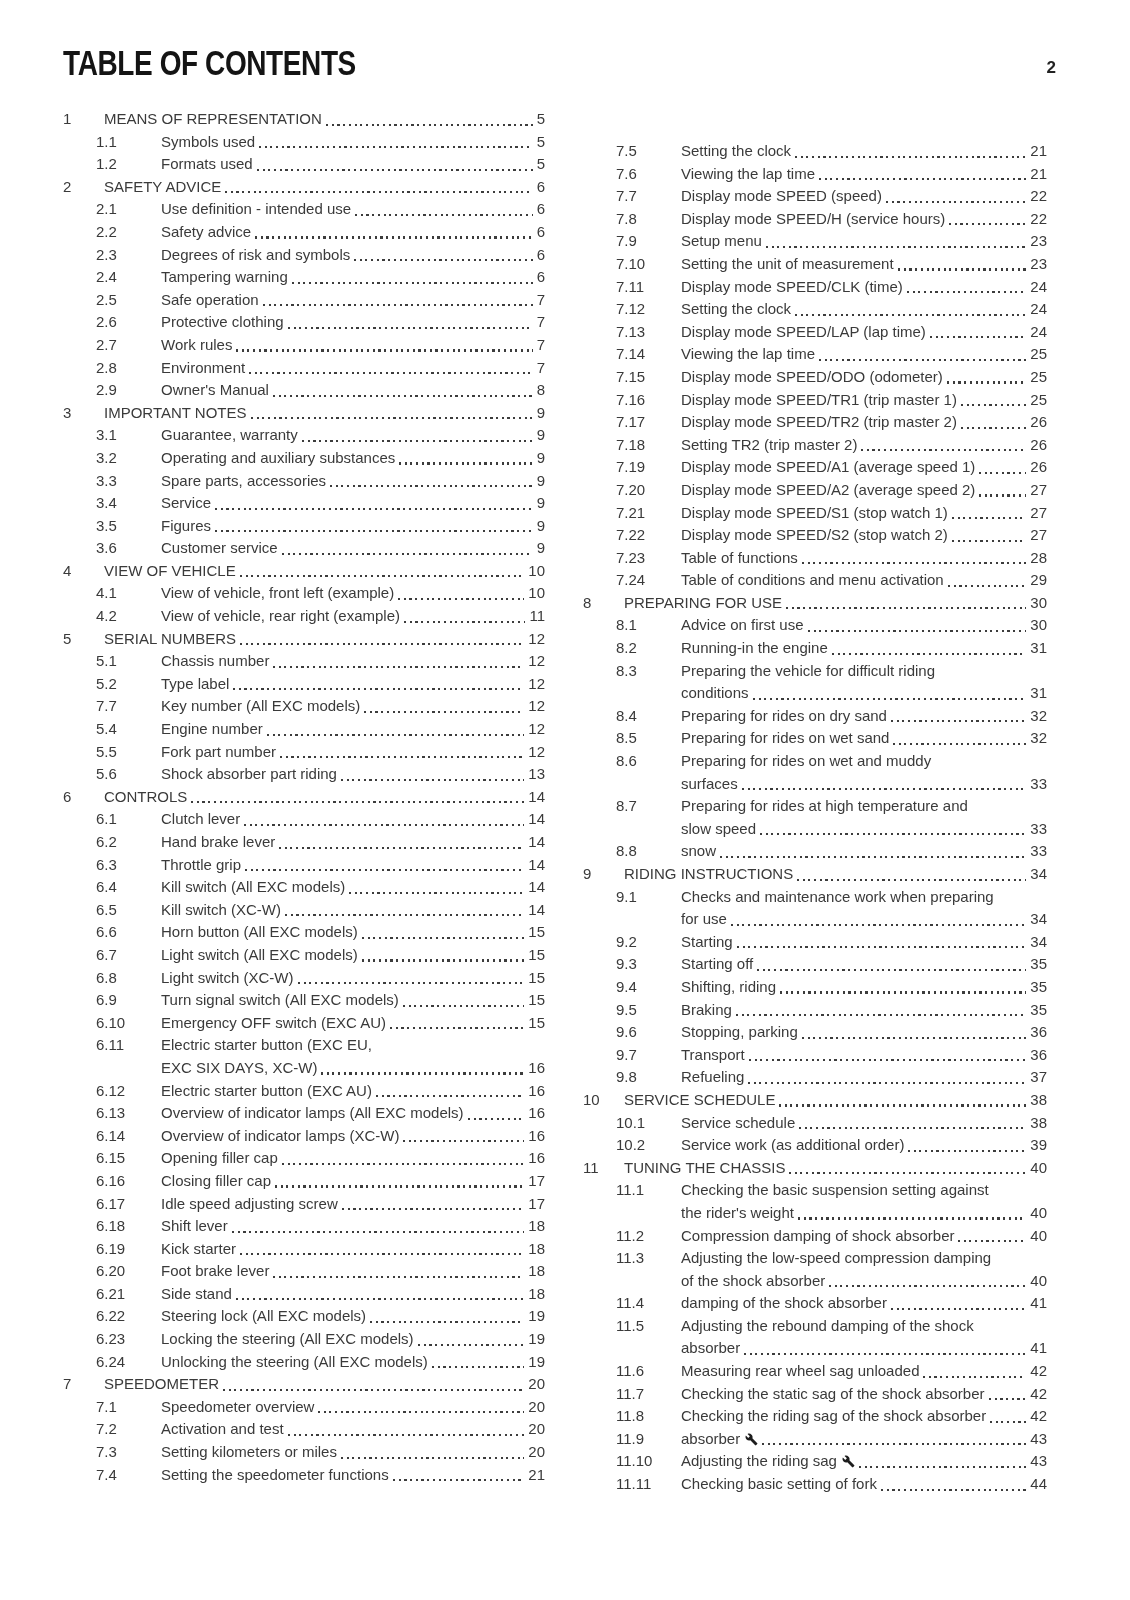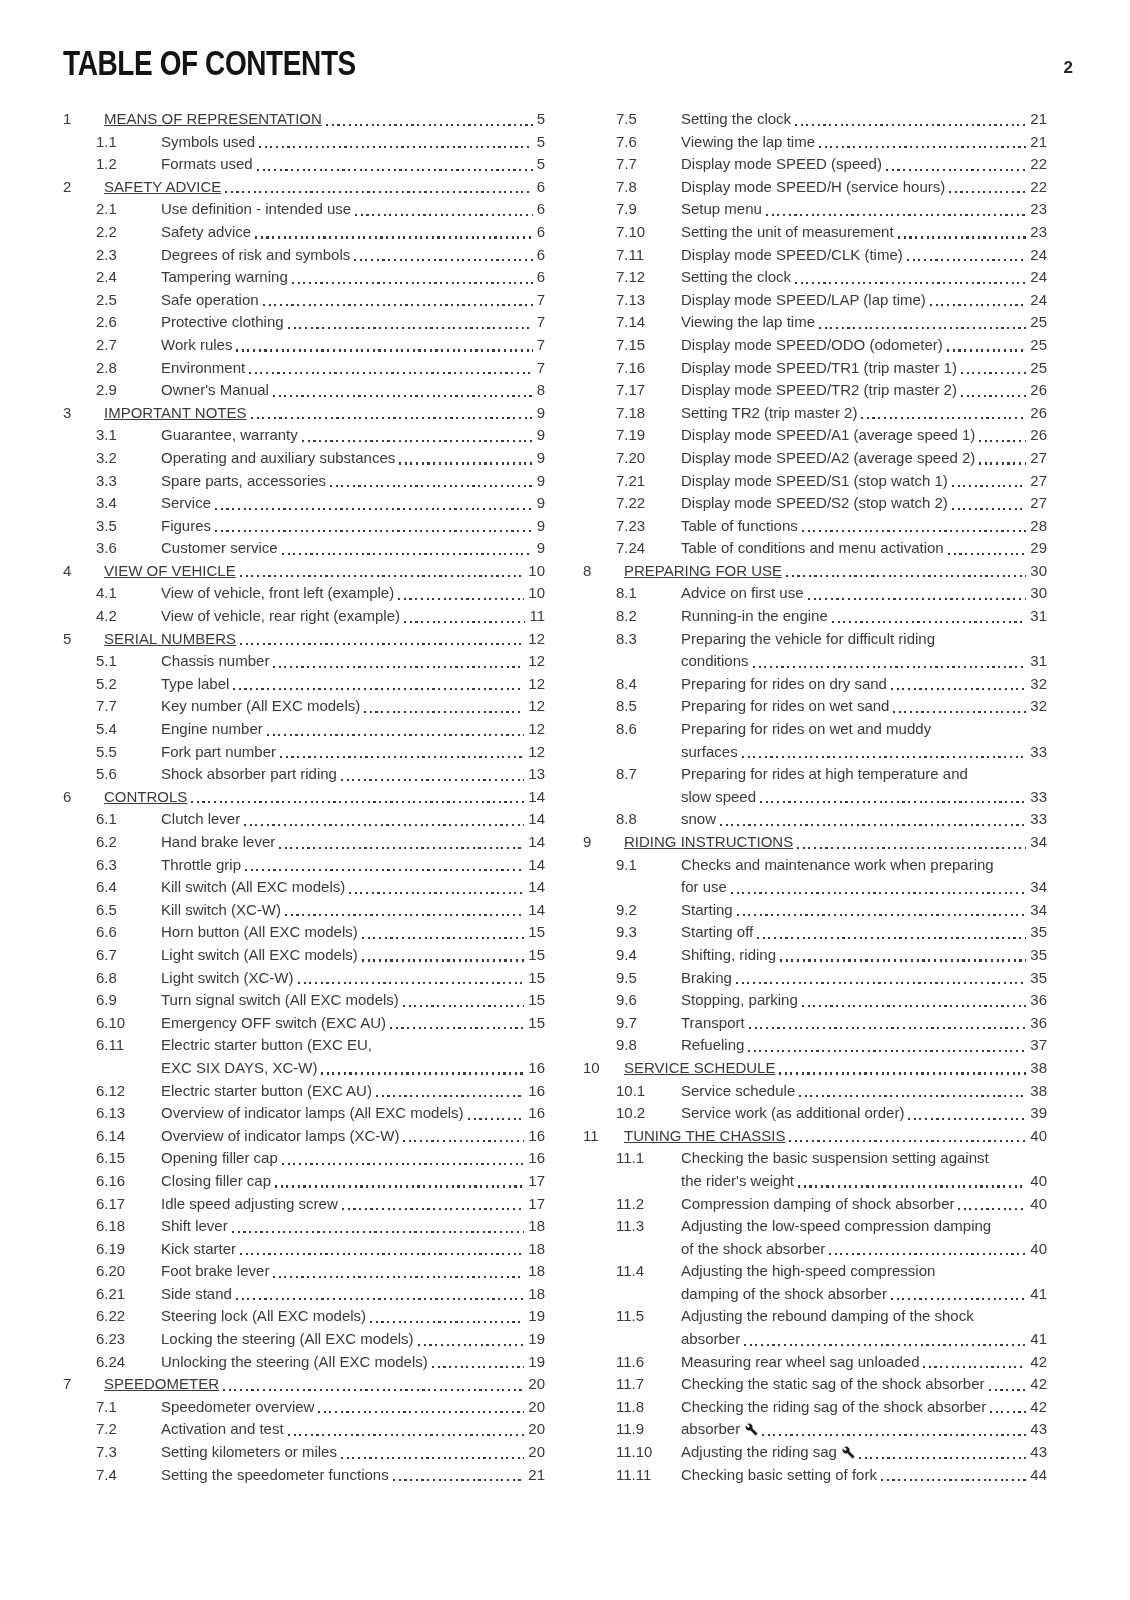--- a/index.html
+++ b/index.html
@@ -5,46 +5,46 @@
   html,body{margin:0;padding:0;background:#fff;}
   body{
     width:1130px;height:1600px;
     font-family:"Liberation Sans","DejaVu Sans",sans-serif;
     color:#3a3a3a;
     overflow:hidden;
   }
   .page{
     box-sizing:border-box;
     width:1130px;height:1310px;
-    padding:36px 57px 20px 63px;
+    padding:36px 74px 20px 63px;
   }
   .header{
     display:flex;justify-content:space-between;align-items:flex-end;
     height:44px;margin-bottom:28px;
   }
   .doc-title{
     margin:0;font-size:35px;font-weight:700;color:#141414;
     letter-spacing:-0.5px;line-height:1;
     transform:scaleX(0.8);transform-origin:left bottom;
     white-space:nowrap;
   }
   .page-num{
     font-size:17px;font-weight:700;color:#222;
     line-height:1;padding-bottom:4px;
   }
   .columns{display:flex;}
   .col{font-size:15px;line-height:22.6px;}
   .col1{width:482px;margin-right:38px;flex:none;}
-  .col2{width:464px;flex:none;}
+  .col2{width:464px;flex:none;margin-top:32px;}
   .entry{display:flex;}
   .entry .num{flex:none;}
   .lvl1 .num{width:41px;}
   .lvl2{padding-left:33px;}
   .lvl2 .num{width:65px;}
-  .lvl1 .t, .lvl1 .t1{text-transform:none;text-decoration:underline;}
+  .lvl1 .t, .lvl1 .t1{text-transform:none;}
   .body{flex:1;min-width:0;display:flex;flex-direction:column;}
   .t1{display:block;white-space:nowrap;}
   .lastline{display:flex;}
   .t{white-space:nowrap;}
   .leader{flex:1 1 8px;min-width:8px;position:relative;margin:0 3px 0 4px;}
   .leader::after{
     content:"";position:absolute;left:0;right:0;bottom:5px;height:2.1px;
     background-image:repeating-linear-gradient(to right,#3c3c3c 0 2.1px,transparent 2.1px 5.7px);
   }
   .page-ref{flex:none;margin-left:1px;}
@@ -1115,21 +1115,20 @@
             <span class="lastline">
               <span class="t">of the shock absorber</span>
               <span class="leader"></span>
               <span class="page-ref">40</span>
             </span>
           </span>
         </div>
         <div class="entry lvl2">
           <span class="num">11.4</span>
           <span class="body">
-            <span class="t1">Adjusting the high-speed compression</span>
             <span class="lastline">
               <span class="t">damping of the shock absorber</span>
               <span class="leader"></span>
               <span class="page-ref">41</span>
             </span>
           </span>
         </div>
         <div class="entry lvl2">
           <span class="num">11.5</span>
           <span class="body">

